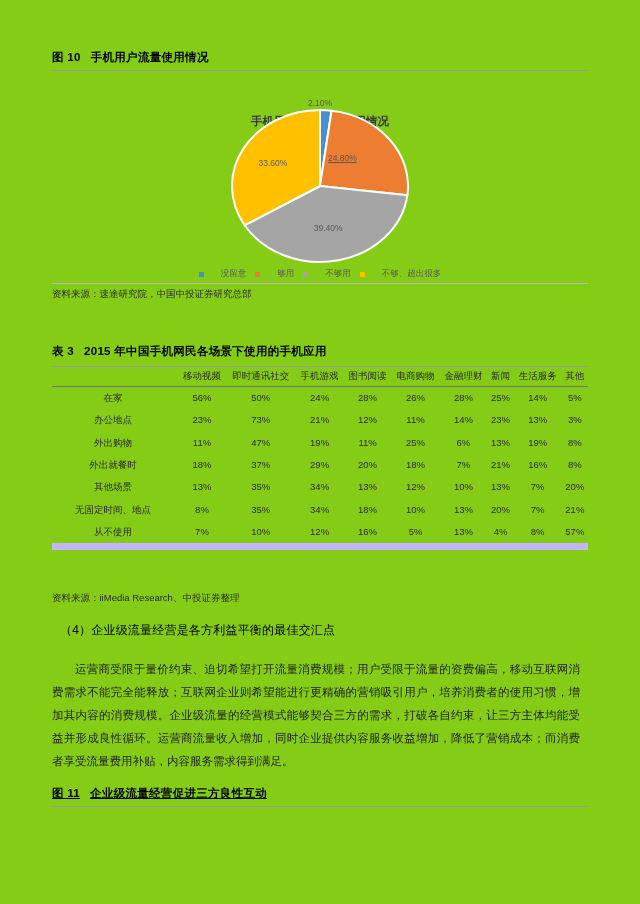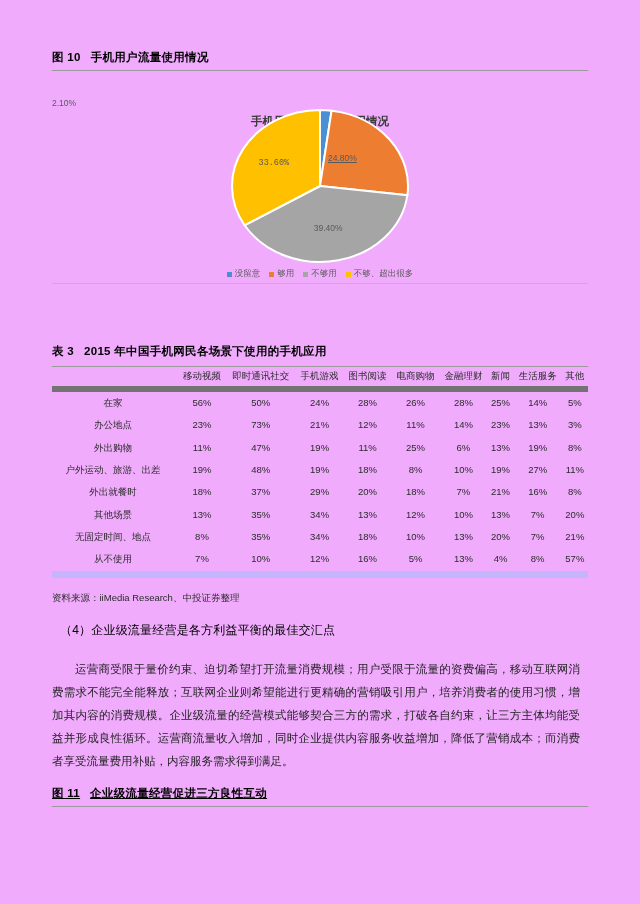--- a/index.html
+++ b/index.html
@@ -11,21 +11,21 @@
     height: 904px;
     background: #f2f2f2;
     font-family: "Liberation Sans", "DejaVu Sans", sans-serif;
     overflow: hidden;
   }
   .page {
     position: absolute;
     left: 0; top: 0;
     width: 640px;
     height: 904px;
-    background: #f0abfc;
+    background: #84cc16;
     box-sizing: border-box;
   }
 
   
   .fig-caption {
     position: absolute;
     font-size: 11.5px;
     font-weight: bold;
     color: #000000;
     letter-spacing: 0.3px;
@@ -70,38 +70,38 @@
     position: absolute;
     font-size: 8.5px;
     color: #5a5a5a;
     white-space: nowrap;
   }
   .pct-top {
     position: absolute;
     top: 20px;
     left: 0;
     width: 536px;
-    text-align: left;
+    text-align: center;
     font-size: 8.5px;
     color: #5a5a5a;
   }
   .legend {
     position: absolute;
     bottom: 2px;
     left: 0;
     width: 536px;
     display: flex;
     justify-content: center;
     align-items: center;
     gap: 9px;
   }
   .legend-item {
     display: flex;
     align-items: center;
-    gap: 3px;
+    gap: 17px;
     font-size: 8.5px;
     color: #5a5a5a;
     white-space: nowrap;
   }
   .legend-swatch {
     width: 5px;
     height: 5px;
     display: inline-block;
   }
 
@@ -124,21 +124,21 @@
     color: #2b2b2b;
   }
   .data-table th {
     font-weight: normal;
     font-size: 9.5px;
     color: #2b2b2b;
     padding: 3px 2px 4px;
     text-align: center;
     vertical-align: middle;
     line-height: 1.25;
-    border-bottom: 6px solid #737373;
+    border-bottom: 1px solid #737373;
   }
   .data-table thead tr { border-top: 1px solid #9a9a9a; }
   .data-table td {
     padding: 5px 2px;
     text-align: center;
     vertical-align: middle;
     line-height: 1.3;
   }
   .data-table td.rowlabel {
     text-align: center;
@@ -189,21 +189,21 @@
       <svg class="pie-svg" width="180" height="156" viewBox="0 0 180 156">
         <g id="pie-slices">
             <path d="M 90 78 L 90 2 A 88 76 0 0 1 101.58918541753488 2.66194133912299 Z" fill="#4A8FD4" stroke="#ffffff" stroke-width="2"></path>
             <path d="M 90 78 L 101.58918541753488 2.66194133912299 A 88 76 0 0 1 177.3558124457498 87.17903800522024 Z" fill="#ED7D31" stroke="#ffffff" stroke-width="2"></path>
             <path d="M 90 78 L 177.3558124457498 87.17903800522024 A 88 76 0 0 1 14.633491561385597 117.23504282794022 Z" fill="#A5A5A5" stroke="#ffffff" stroke-width="2"></path>
             <path d="M 90 78 L 14.633491561385597 117.23504282794022 A 88 76 0 0 1 89.9999999999999 2 Z" fill="#FFC000" stroke="#ffffff" stroke-width="2"></path>
           </g>
       </svg>
       <div class="pct-label" id="lbl-1" style="left: 98px; top: 45.0148px; text-decoration: underline;">24.80%</div>
       <div class="pct-label" id="lbl-2" style="left: 83.6746px; top: 115.105px;">39.40%</div>
-      <div class="pct-label" id="lbl-3" style="left: 28.5593px; top: 50.3211px; font-family: Liberation Mono, monospace;">33.60%</div>
+      <div class="pct-label" id="lbl-3" style="left: 28.5593px; top: 50.3211px;">33.60%</div>
     </div>
 
     <div class="legend" id="pie-legend">
         <div class="legend-item">
           <span class="legend-swatch" style="background: rgb(74, 143, 212);"></span>
           <span>没留意</span>
         </div>
         <div class="legend-item">
           <span class="legend-swatch" style="background: rgb(237, 125, 49);"></span>
           <span>够用</span>
@@ -213,20 +213,21 @@
           <span>不够用</span>
         </div>
         <div class="legend-item">
           <span class="legend-swatch" style="background: rgb(255, 192, 0);"></span>
           <span>不够、超出很多</span>
         </div>
       </div>
   </div>
 
   <div class="rule thin" style="left:52px; top:283px; width:536px;"></div>
+  <div class="source" style="left:52px; top:288px;">资料来源：速途研究院，中国中投证券研究总部</div>
 
   <div class="fig-caption" style="left:52px; top:344px; font-weight:bold;">
     <span class="num">表 3</span><span>2015 年中国手机网民各场景下使用的手机应用</span>
   </div>
 
   <table class="data-table">
     <thead>
       <tr>
         <th class="th-corner"></th>
       <th>移动视频</th>
@@ -271,32 +272,20 @@
           <td>47%</td>
           <td>19%</td>
           <td>11%</td>
           <td>25%</td>
           <td>6%</td>
           <td>13%</td>
           <td>19%</td>
           <td>8%</td>
         </tr>
         <tr>
-          <td class="rowlabel">户外运动、旅游、出差</td>
-          <td>19%</td>
-          <td>48%</td>
-          <td>19%</td>
-          <td>18%</td>
-          <td>8%</td>
-          <td>10%</td>
-          <td>19%</td>
-          <td>27%</td>
-          <td>11%</td>
-        </tr>
-        <tr>
           <td class="rowlabel">外出就餐时</td>
           <td>18%</td>
           <td>37%</td>
           <td>29%</td>
           <td>20%</td>
           <td>18%</td>
           <td>7%</td>
           <td>21%</td>
           <td>16%</td>
           <td>8%</td>

